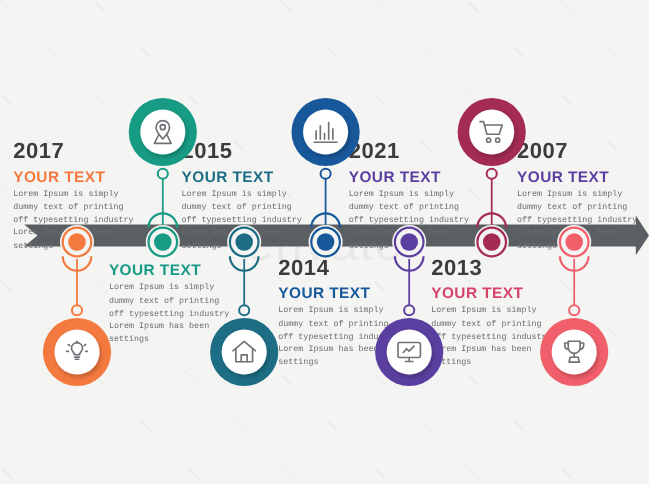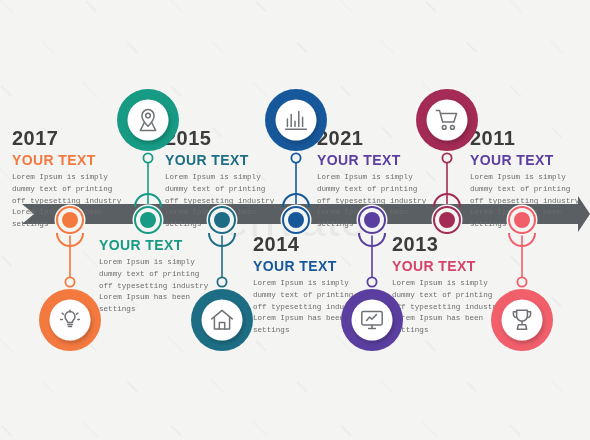--- a/index.html
+++ b/index.html
@@ -134,21 +134,21 @@
         <div class="yr">2021</div>
      <div class="yt" style="color:#5b3fa0">YOUR TEXT</div>
      <div class="desc">Lorem Ipsum is simply dummy text of printing off typesetting industry Lorem Ipsum has been settings</div>
       </div>
       <div class="block" style="left: 392px; top: 234px;">
         <div class="yr">2013</div>
      <div class="yt" style="color:#d6436a">YOUR TEXT</div>
      <div class="desc">Lorem Ipsum is simply dummy text of printing off typesetting industry Lorem Ipsum has been settings</div>
       </div>
       <div class="block" style="left: 470px; top: 128px;">
-        <div class="yr">2011</div>
+        <div class="yr">2007</div>
      <div class="yt" style="color:#5b3fa0">YOUR TEXT</div>
      <div class="desc">Lorem Ipsum is simply dummy text of printing off typesetting industry Lorem Ipsum has been settings</div>
       </div>
     </div>
   <div id="nodes">
       <div class="node" style="left: 70px; top: 220px;"><svg width="34" height="34" viewBox="0 0 34 34">
        <circle cx="17" cy="17" r="15.5" fill="#f4f4f3"></circle>
        <circle cx="17" cy="17" r="13" fill="none" stroke="#f4793f" stroke-width="2"></circle>
        <circle cx="17" cy="17" r="8" fill="#f4793f"></circle>
      </svg></div>

